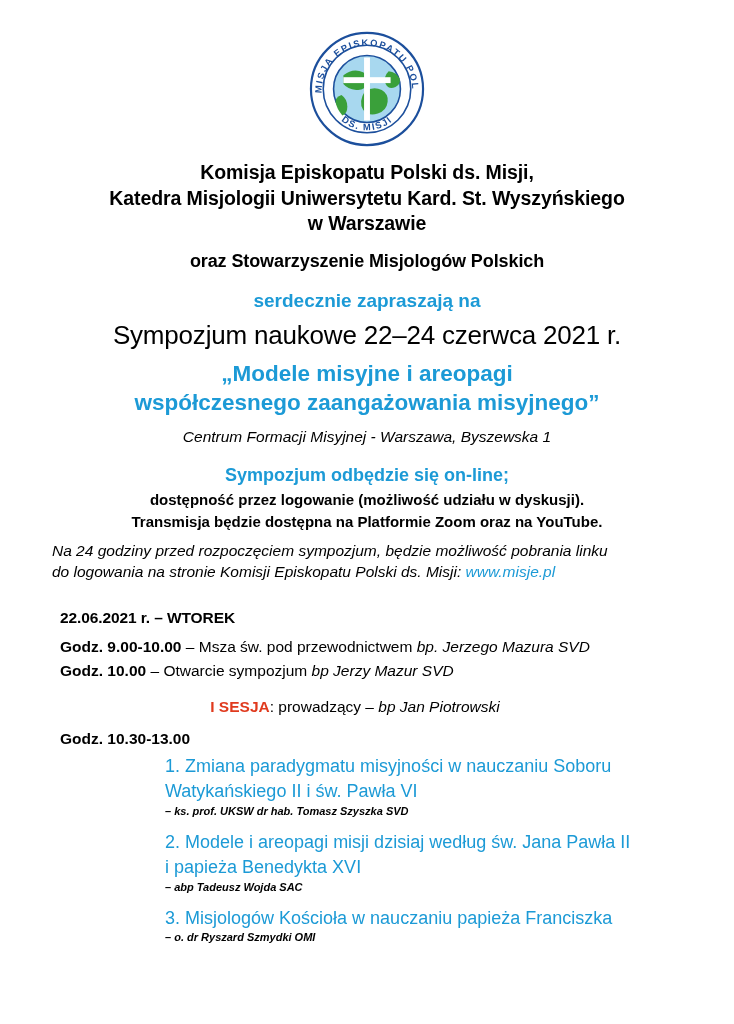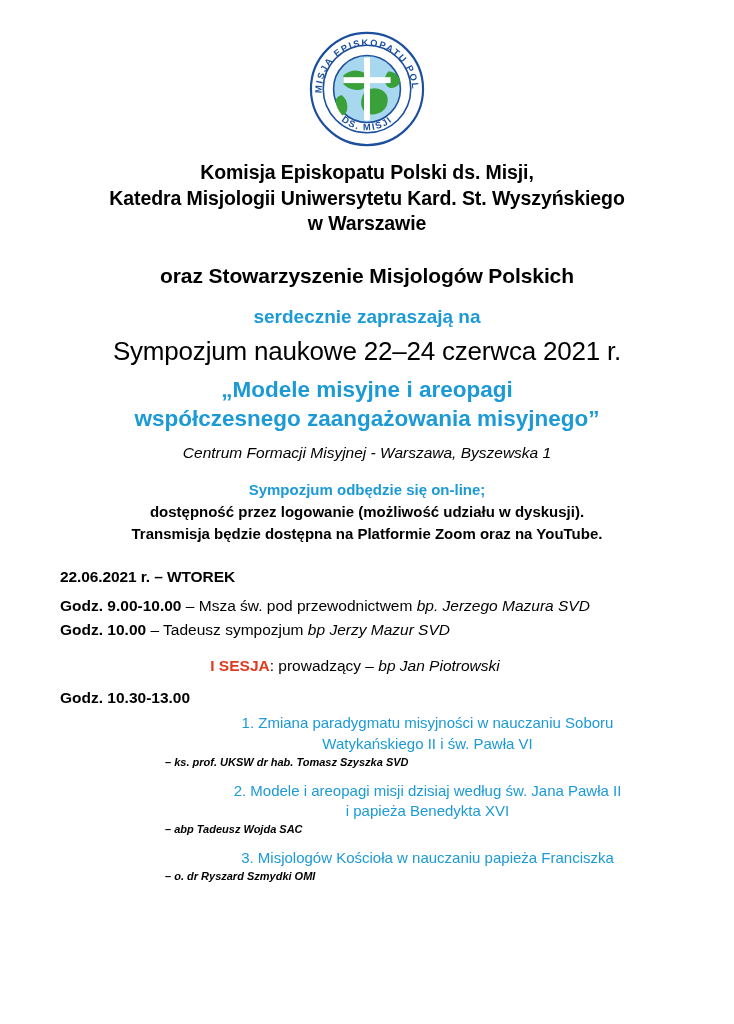--- a/index.html
+++ b/index.html
@@ -49,22 +49,22 @@
     display: block;
   }
   .org-line.l2 {
     font-size: 19.5px;
     text-align: center;
   }
   .org-line.l3 {
     font-size: 19.5px;
   }
   .org-line.l4 {
-    margin-top: 25px;
-    font-size: 21px;
+    margin-top: 13px;
+    font-size: 18px;
   }
 
   .invite {
     text-align: center;
     color: #1c9ad6;
     font-weight: bold;
     font-size: 19px;
     margin-top: 16px;
   }
 
@@ -92,21 +92,21 @@
     text-align: center;
     font-style: italic;
     font-size: 15.5px;
     margin-top: 11px;
   }
 
   .online-head {
     text-align: center;
     color: #1c9ad6;
     font-weight: bold;
-    font-size: 15px;
+    font-size: 18px;
     margin-top: 19px;
   }
   .online-line {
     text-align: center;
     font-weight: bold;
     font-size: 15px;
     margin-top: 5px;
   }
 
   .note {
@@ -170,24 +170,23 @@
   }
 
   .items {
     padding-left: 105px;
   }
   .item {
     margin-bottom: 13px;
   }
   .item .t {
     color: #1c9ad6;
-    font-size: 15px;
+    font-size: 18px;
     line-height: 1.38;
     display: block;
-    text-align: center;
   }
   .item .a {
     font-style: italic;
     font-weight: bold;
     font-size: 11px;
     display: block;
     margin-top: 1px;
   }
   .item .a .dash {
     font-style: normal;
@@ -239,31 +238,36 @@
     <span class="q1">„Modele misyjne i areopagi</span>
     <span class="q2">współczesnego  zaangażowania misyjnego”</span>
   </div>
 
   <div class="venue">Centrum Formacji Misyjnej - Warszawa, Byszewska 1</div>
 
   <div class="online-head">Sympozjum odbędzie się on-line;</div>
   <div class="online-line">dostępność przez logowanie (możliwość udziału w dyskusji).</div>
   <div class="online-line">Transmisja będzie dostępna na Platformie Zoom oraz na YouTube.</div>
 
+  <div class="note">
+    <span>Na 24 godziny przed rozpoczęciem sympozjum, będzie możliwość pobrania linku</span><br>
+    <span>do logowania na stronie Komisji Episkopatu Polski ds. Misji:</span>
+    <a class="link" href="#">www.misje.pl</a>
+  </div>
 
   <div class="programme">
 
     <div class="day-head">22.06.2021 r.  – WTOREK</div>
 
     <div class="entry">
       <span class="time">Godz. 9.00-10.00</span><span> – </span><span>Msza św. pod przewodnictwem </span><span class="ital">bp. Jerzego Mazura SVD</span>
     </div>
 
     <div class="entry">
-      <span class="time">Godz. 10.00</span><span> – </span><span>Tadeusz sympozjum </span><span class="ital">bp Jerzy Mazur SVD</span>
+      <span class="time">Godz. 10.00</span><span> – </span><span>Otwarcie sympozjum </span><span class="ital">bp Jerzy Mazur SVD</span>
     </div>
 
     <div class="session">
       <span class="sess-label">I SESJA</span><span>: prowadzący – </span><span class="sess-person">bp Jan Piotrowski</span>
     </div>
 
     <div class="slot-time">Godz. 10.30-13.00</div>
 
     <div class="items">
 

